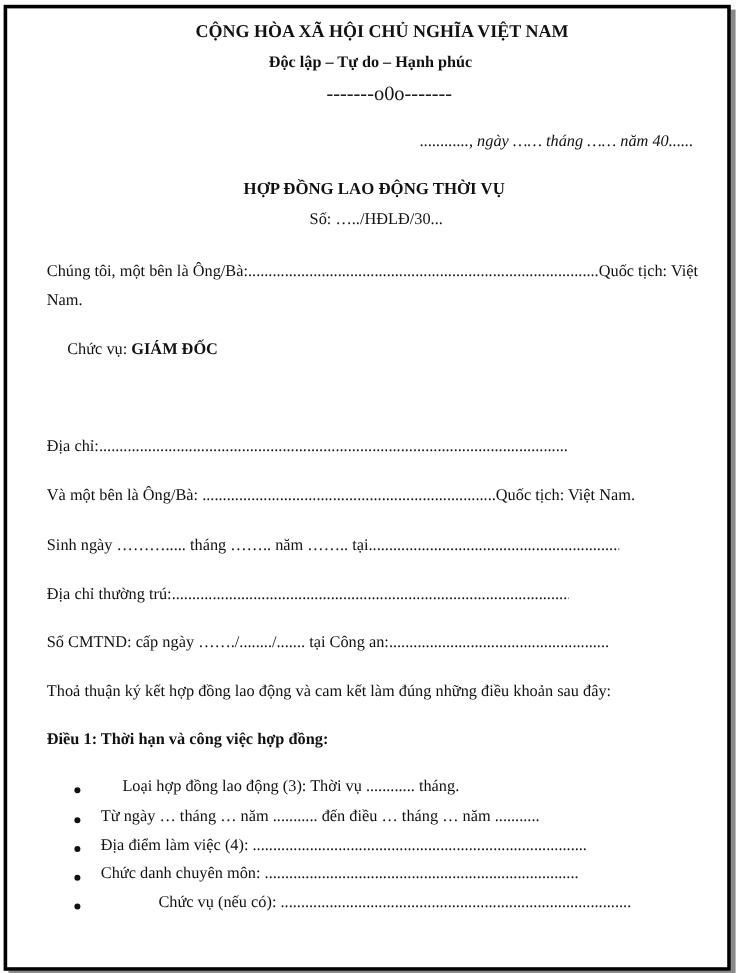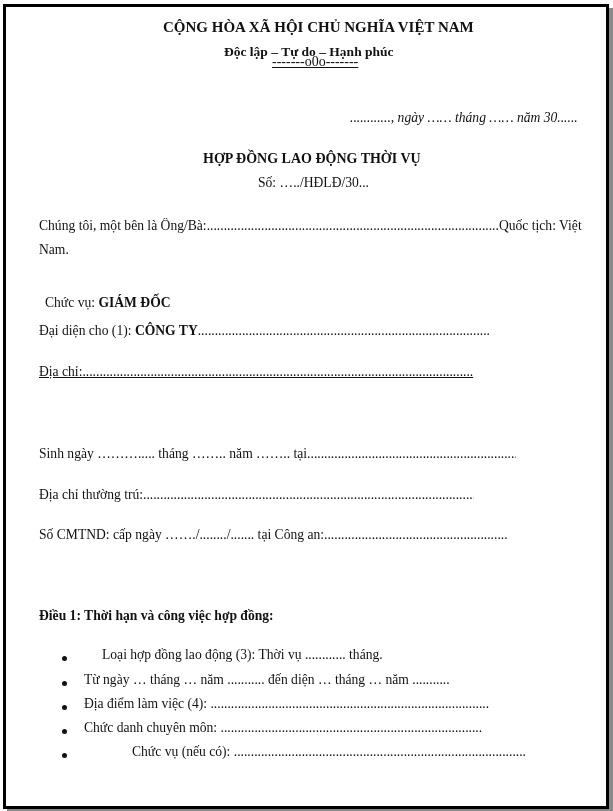--- a/index.html
+++ b/index.html
@@ -19,52 +19,51 @@
 </style>
 </head>
 <body>
 
 <div class="frame">
   <div class="doc">
 
 
     <div class="abs b" style="left:157px; top:12px; font-size:15px;text-align:center;">CỘNG HÒA XÃ HỘI CHỦ NGHĨA VIỆT NAM</div>
     <div class="abs b" style="left:218px; top:37px; font-size:13.5px;text-align:center;">Độc lập – Tự do – Hạnh phúc</div>
-    <div class="abs" style="left:266px; top:47px; font-size:14px;text-decoration:underline;">-------o0o-------</div>
+    <div class="abs" style="left:266px; top:61px; font-size:17px;">-------o0o-------</div>
 
-    <div class="abs i" style="left:344px; top:103px;">............, ngày …… tháng …… năm 30......</div>
+    <div class="abs i" style="left:344px; top:103px;">............, ngày …… tháng …… năm 40......</div>
 
     <div class="abs b" style="left:197px; top:144px; font-size:14px;">HỢP ĐỒNG LAO ĐỘNG THỜI VỤ</div>
     <div class="abs" style="left:252px; top:168px;">Số: …../HĐLĐ/30...</div>
 
     <div class="abs" style="left:33px; top:211px; width:548px; overflow:hidden;">Chúng tôi, một bên là Ông/Bà:......................................................................................Quốc tịch: Việt</div>
     <div class="abs" style="left:33px; top:235px;">Nam.</div>
 
-    <div class="abs" style="left:39px; top:276px;margin-top:12px;">
+    <div class="abs" style="left:50px; top:276px;">
       <span>Chức vụ: </span><span class="b">GIÁM ĐỐC</span>
     </div>
 
-    <div class="abs" style="left:33px; top:316px;">
-      <span>Đại diện cho (1): </span><span class="b">CÔNG TY</span><span>......................................................................................</span>
-    </div>
 
-    <div class="abs" style="left:33px; top:357px; width:455px; overflow:hidden;text-decoration:underline;">Địa chỉ:...................................................................................................................</div>
+    <div class="abs" style="left:33px; top:357px; width:455px; overflow:hidden;">Địa chỉ:...................................................................................................................</div>
 
+    <div class="abs" style="left:33px; top:398px;">Và một bên là Ông/Bà: ........................................................................Quốc tịch: Việt Nam.</div>
     <div class="abs" style="left:33px; top:439px; width:477px; overflow:hidden;">Sinh ngày ………..... tháng …….. năm …….. tại..........................................................................</div>
     <div class="abs" style="left:33px; top:480px; width:435px; overflow:hidden;">Địa chỉ thường trú:...................................................................................................</div>
     <div class="abs" style="left:33px; top:520px; width:468px; overflow:hidden;">Số CMTND: cấp ngày ……./......../....... tại Công an:.......................................................</div>
 
+    <div class="abs" style="left:33px; top:561px;">Thoả thuận ký kết hợp đồng lao động và cam kết làm đúng những điều khoản sau đây:</div>
 
     <div class="abs b" style="left:33px; top:601px;">Điều 1: Thời hạn và công việc hợp đồng:</div>
 
     <div class="bullet" style="top:649px;"></div>
     <div class="abs" style="left:96px; top:640px;">Loại hợp đồng lao động (3): Thời vụ ............ tháng.</div>
 
     <div class="bullet" style="top:674px;"></div>
-    <div class="abs" style="left:78px; top:665px;">Từ ngày … tháng … năm ........... đến diện … tháng … năm ...........</div>
+    <div class="abs" style="left:78px; top:665px;">Từ ngày … tháng … năm ........... đến điều … tháng … năm ...........</div>
 
     <div class="bullet" style="top:698px;"></div>
     <div class="abs" style="left:78px; top:689px; width:430px; overflow:hidden;">Địa điểm làm việc (4): ..................................................................................</div>
 
     <div class="bullet" style="top:722px;"></div>
     <div class="abs" style="left:78px; top:713px; width:428px; overflow:hidden;">Chức danh chuyên môn: .............................................................................</div>
 
     <div class="bullet" style="top:746px;"></div>
     <div class="abs" style="left:78px; top:737px; width:426px; overflow:hidden;margin-left:48px;">Chức vụ (nếu có): ......................................................................................</div>
 

